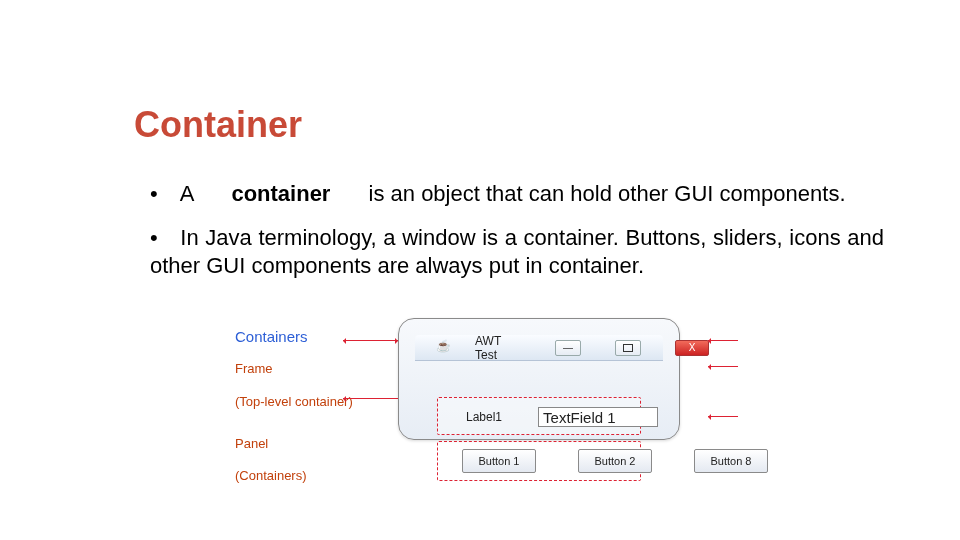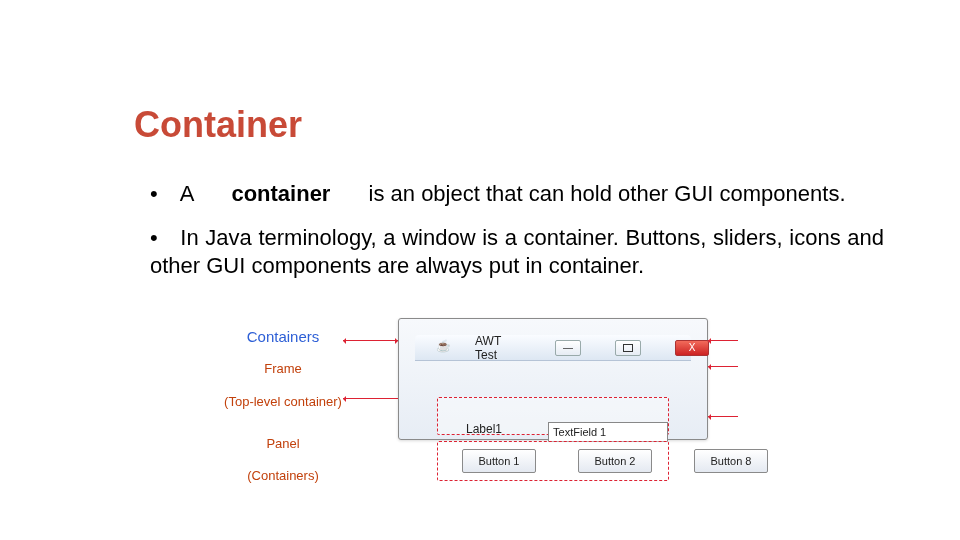--- a/index.html
+++ b/index.html
@@ -5,53 +5,53 @@
   * { box-sizing: border-box; margin: 16px; padding: 0; }
   html, body { width: 960px; height: 540px; background: #fff; font-family: Arial, Helvetica, sans-serif; color: #000; }
   .slide { padding: 40px 60px 20px 70px; }
   .title { font-size: 36px; font-weight: 700; color: #c84a37; margin-bottom: 34px; }
   .bullets { font-size: 22px; line-height: 1.28; text-align: justify; }
   .bullets .row { margin-bottom: 2px; }
   .bullets .bold { font-weight: 700; }
 
   
   .diagram-wrap { position: relative; height: 190px; margin: 16px auto 0 auto; width: 660px; }
-  .col-left { position: absolute; left: 0; top: 0; width: 160px; text-align: center; font-size: 13px; }
+  .col-left { position: absolute; left: 16px; top: 0; width: 160px; text-align: left; font-size: 13px; }
   .hdr { color: #2d5fd6; font-size: 15px; margin-bottom: 6px; }
   .grey { color: #c2410c; line-height: 1.25; }
   .col-right { position: absolute; right: 0; top: 0; width: 120px; text-align: left; font-size: 13px; }
 
   .window {
-    position: absolute; left: 195px; top: 6px; width: 310px; height: 122px;
-    border: 1px solid #8a8a8a; border-radius: 3px;
+    position: absolute; left: 195px; top: 6px; width: 282px; height: 122px;
+    border: 1px solid #8a8a8a; border-radius: 16px;
     background: linear-gradient(#f7f9fc,#e7edf5);
     box-shadow: 0 1px 3px rgba(0,0,0,.15);
   }
   .titlebar { display: flex; align-items: center; height: 26px; padding: 0 6px; gap: 6px;
     background: linear-gradient(#fafcff,#dde7f3); border-bottom: 1px solid #b5c3d6; border-radius: 4px 4px 0 0; }
   .javaicon { width: 14px; height: 14px; display: inline-block; position: relative; }
   .javaicon::before { content: "☕"; font-size: 12px; position: absolute; left: -1px; top: -2px; color: #6b4a2a; }
   .wtitle { font-size: 12px; color: #222; flex: 1; }
   .winbtns { display: flex; gap: 2px; }
   .wbtn { width: 26px; height: 16px; border: 1px solid #9aa; border-radius: 2px;
     background: linear-gradient(#fff,#e6ecf4); display: flex; align-items: center; justify-content: center;
     font-size: 10px; color: #333; }
   .wbtn.restore::before { content: ""; width: 8px; height: 6px; border: 1px solid #333; display: block; }
   .wbtn.close { background: linear-gradient(#f26b5b,#c22); border-color: #a33; color: #fff; width: 34px; }
 
   .client { padding: 6px; height: 92px; position: relative; }
   .panel {
     position: absolute; left: 6px; right: 6px; border: 1px dashed #d23; border-radius: 2px;
     background: rgba(255,255,255,.4);
   }
-  .panel.p1 { top: 4px; height: 38px; padding: 8px 10px 6px 12px; display: flex; gap: 14px; }
+  .panel.p1 { top: 4px; height: 38px; padding: 8px 10px 6px 12px; display: flex; align-items: center; gap: 4px; }
   .panel.p2 { top: 48px; height: 40px; padding: 6px 8px; display: flex; align-items: center; gap: 10px; justify-content: flex-start; }
 
   .lbl { font-size: 12px; color: #222; }
-  .tfield { width: 120px; height: 20px; border: 1px solid #888; background: #fff; font-size: 11px; padding: 2px 4px; color: #222; }
+  .tfield { width: 120px; height: 20px; border: 1px solid #888; background: #fff; font-size: 15px; padding: 2px 4px; color: #222; }
   .btn { min-width: 74px; height: 24px; border: 1px solid #8a8a8a; border-radius: 2px;
     background: linear-gradient(#fff,#e4e9f1); font-size: 11px; color: #222;
     display: flex; align-items: center; justify-content: center; }
 
   
   .arrow { position: absolute; height: 0; border-top: 1px solid #d23; }
   .arrow::after, .arrow.both::before {
     content: ""; position: absolute; border: 3px solid transparent;
   }
   .arrow::after { right: -3px; top: -3px; border-left-color: #d23; }

